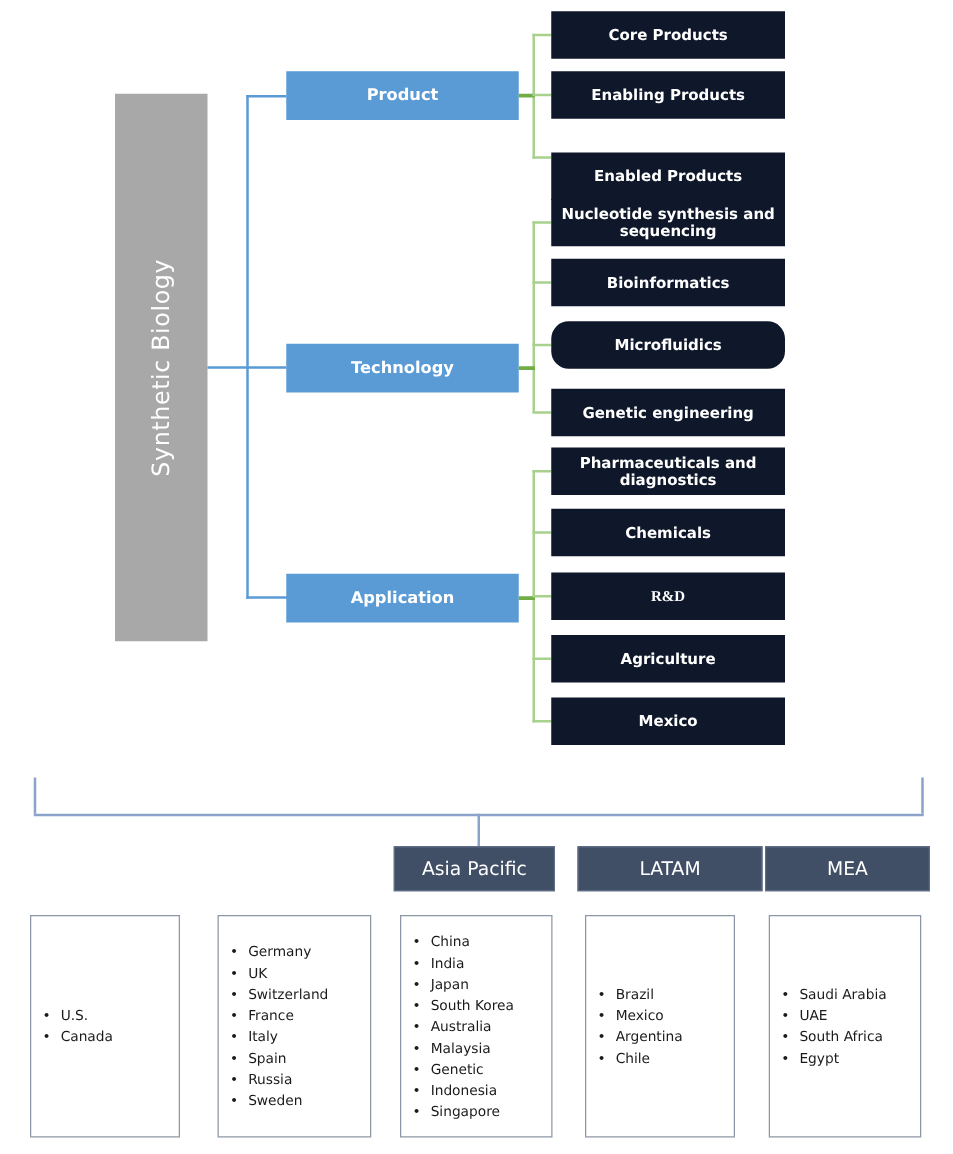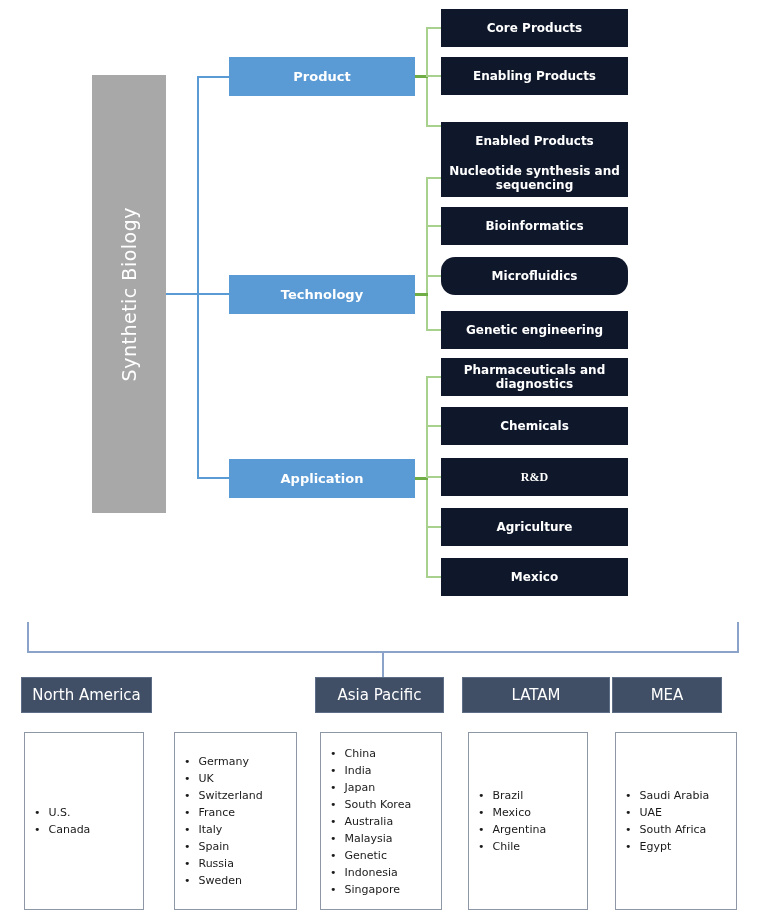--- a/index.html
+++ b/index.html
@@ -42,21 +42,21 @@
   .region-hdr{
     position:absolute;top:677px;height:36px;background:#414f66;
     border:1px solid #5d6d85;box-sizing:border-box;
     display:flex;align-items:center;justify-content:center;
     color:#ffffff;font-size:15px;
   }
   .hdr0{left:21px;width:131px;}
   .hdr1{left:170px;width:129px;}
   .hdr2{left:315px;width:129px;}
   .hdr3{left:462px;width:148px;}
-  .hdr4{left:612px;width:110px;}
+  .hdr4{left:612px;width:132px;}
   
   .region-list{
     position:absolute;top:732px;height:178px;background:#ffffff;
     border:1px solid #8d97a5;box-sizing:border-box;
     display:flex;flex-direction:column;justify-content:center;
     padding-left:9px;
   }
   .lst0{left:24px;width:120px;}
   .lst1{left:174px;width:123px;}
   .lst2{left:320px;width:122px;}
@@ -148,23 +148,20 @@
       <div class="gbox" style="top: 558px;">
         <span>Mexico</span>
       </div>
     </div>
 
   <div class="hline brk-l" style="left:27px;top:651px;width:712px;height:2px;"></div>
   <div class="vline brk-l" style="left:27px;top:622px;width:2px;height:29px;"></div>
   <div class="vline brk-l" style="left:737px;top:622px;width:2px;height:29px;"></div>
   <div class="vline brk-l" style="left:382px;top:651px;width:2px;height:26px;"></div>
 
-  <div class="region-hdr hdr0">
-    <span>North America</span>
-  </div>
   <div class="region-hdr hdr2">
     <span>Asia Pacific</span>
   </div>
   <div class="region-hdr hdr3">
     <span>LATAM</span>
   </div>
   <div class="region-hdr hdr4">
     <span>MEA</span>
   </div>
 

